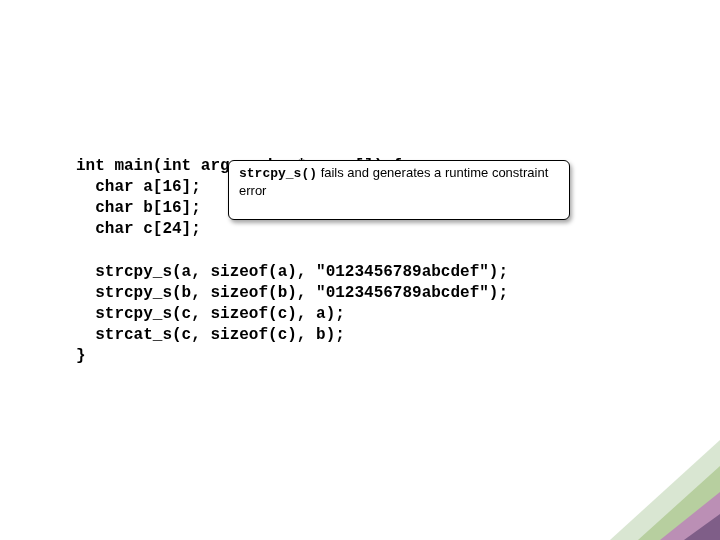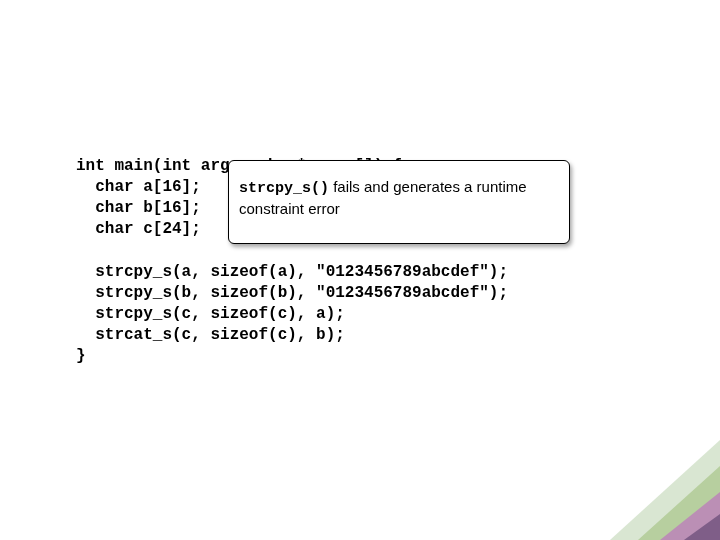--- a/index.html
+++ b/index.html
@@ -42,22 +42,22 @@
   .callout {
     position: absolute;
     left: 228px;
     top: 160px;
     width: 320px;
     height: 50px;
     border: 1px solid #000;
     border-radius: 6px;
     background: #fff;
     box-shadow: 2px 3px 4px rgba(0,0,0,0.35);
-    padding: 16px 10px;
-    font-size: 15px;
+    padding: 4px 10px;
+    font-size: 13px;
     line-height: 1.3;
     color: #000;
   }
   .callout .mono {
     font-family: "Courier New", Courier, monospace;
     font-weight: bold;
   }
   .accent-wrap {
     position: absolute;
     right: 0;

